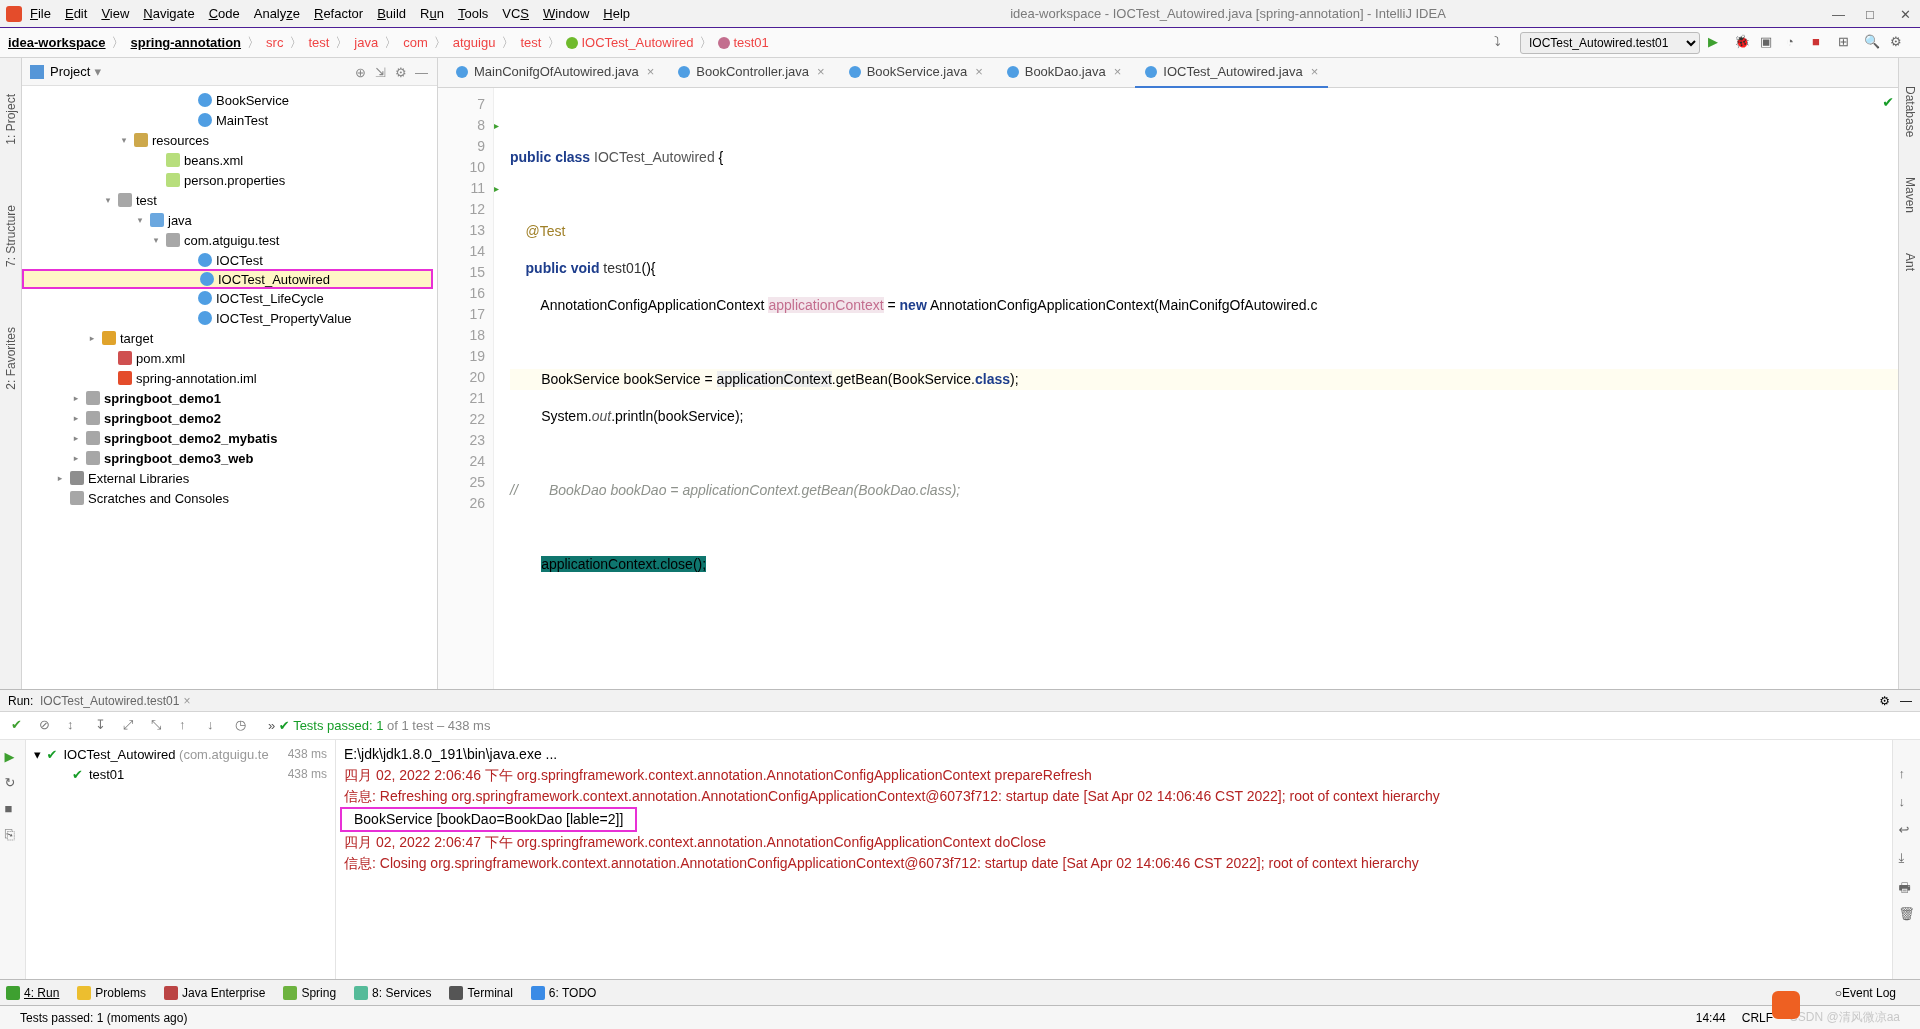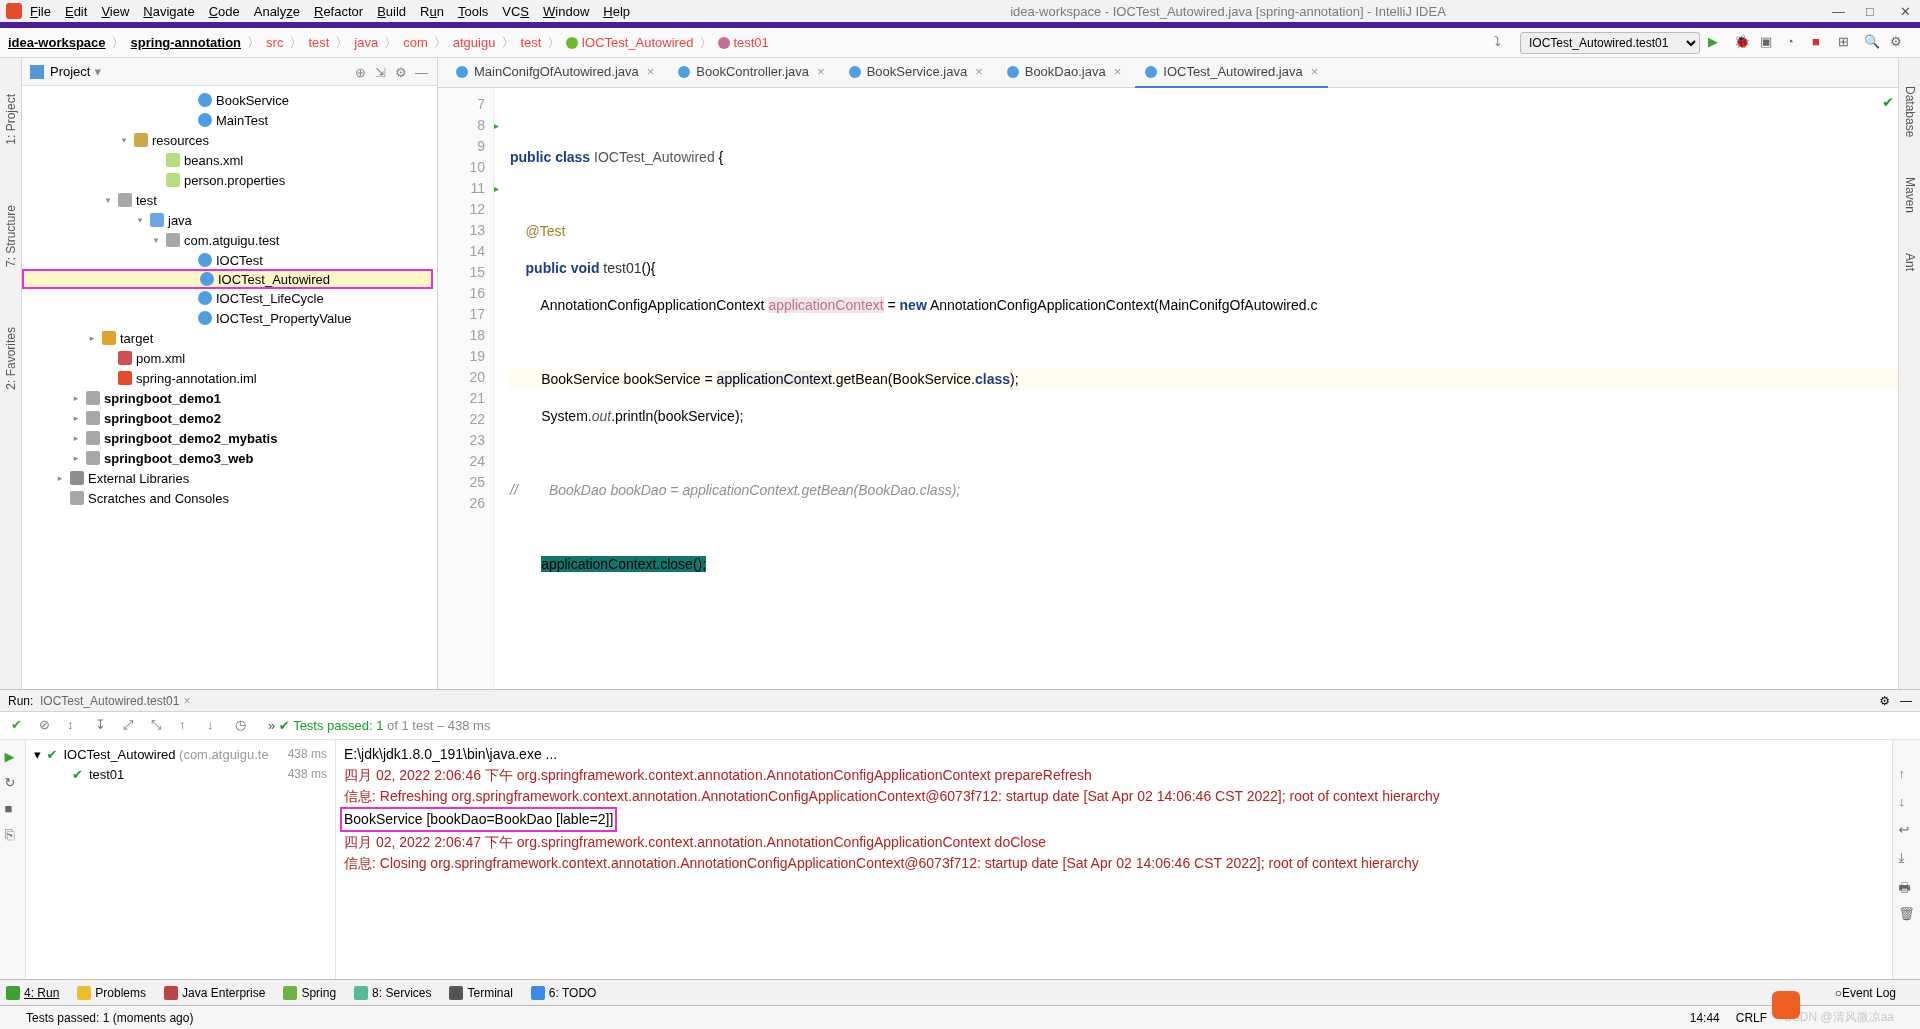--- a/index.html
+++ b/index.html
@@ -1,17 +1,17 @@
 <!DOCTYPE html>
 <html><head>
 <meta charset="utf-8">
 <style>
 * { margin: 0; padding: 0; box-sizing: border-box; font-family: "Segoe UI", Arial, sans-serif; }
 body { width: 1920px; height: 1029px; overflow: hidden; background: #fff; font-size: 13px; color: #000; display: flex; flex-direction: column; }
-.menubar { display: flex; align-items: center; height: 28px; background: #f2f2f2; border-bottom: 6px solid #4c1d95; padding: 0 6px; }
+.menubar { display: flex; align-items: center; height: 28px; background: #f2f2f2; border-bottom: 1px solid #4c1d95; padding: 0 6px; }
 .menubar .appicon { width: 16px; height: 16px; background: #e44c2b; border-radius: 3px; margin-right: 8px; }
 .menubar .menu { margin-right: 14px; cursor: pointer; }
 .menubar .menu u { text-decoration: underline; }
 .menubar .title { flex: 1; text-align: center; color: #7a7a7a; font-size: 13px; }
 .menubar .winbtn { width: 14px; height: 14px; margin-left: 20px; color: #555; cursor: pointer; }
 .navbar { display: flex; align-items: center; height: 30px; background: #fafafa; border-bottom: 1px solid #d4d4d4; padding: 0 8px; }
 .navbar .crumb { font-weight: bold; text-decoration: underline; }
 .navbar .sep { color: #999; margin: 0 6px; }
 .navbar .crumb2 { color: #ef4444; }
 .navbar .crumbicon { display: inline-block; width: 12px; height: 12px; background: #6fba2c; border-radius: 50%; margin-right: 3px; vertical-align: middle; }
@@ -76,24 +76,24 @@
 .run-left { width: 26px; background: #f7f7f7; border-right: 1px solid #e4e4e4; display: flex; flex-direction: column; align-items: center; padding-top: 4px; }
 .run-left .vbtn { width: 16px; height: 16px; margin: 5px 0; color: #666; cursor: pointer; }
 .run-left .play { color: #3ea030; }
 .run-tree { width: 310px; border-right: 1px solid #e4e4e4; overflow: auto; font-size: 13px; padding-top: 4px; }
 .run-tree .row { display: flex; align-items: center; height: 20px; }
 .run-tree .row .ok { color: #179d28; margin: 0 6px; }
 .run-tree .row .timecol { margin-left: auto; color: #999; padding-right: 8px; font-size: 12px; }
 .console { flex: 1; overflow: auto; font-family: Consolas, monospace; font-size: 14px; padding: 4px 8px; position: relative; }
 .console .cl { line-height: 21px; white-space: pre-wrap; }
 .console .red { color: #b42222; }
-.console .boxed { display: inline-block; border: 2px solid #e830d6; padding: 0 2px; margin-left: -4px; text-align: center; }
+.console .boxed { display: inline-block; border: 2px solid #e830d6; padding: 0 12px; margin-left: -4px; text-align: center; }
 .run-right { width: 28px; background: #f7f7f7; border-left: 1px solid #e4e4e4; display: flex; flex-direction: column; align-items: center; padding-top: 20px; }
 .run-right .vbtn { width: 16px; height: 16px; margin: 6px 0; color: #666; }
-.statusbar-bottom { height: 24px; border-top: 1px solid #bbb; display: flex; align-items: center; padding: 0 26px; background: #f6f6f6; font-size: 12px; }
+.statusbar-bottom { height: 24px; border-top: 1px solid #bbb; display: flex; align-items: center; padding: 0 20px; background: #f6f6f6; font-size: 12px; }
 .toolbar-bottom { height: 26px; border-top: 1px solid #bbb; display: flex; align-items: center; background: #f2f2f2; padding: 0 6px; font-size: 12px; }
 .toolbar-bottom .btn { display: flex; align-items: center; margin-right: 18px; cursor: pointer; }
 .toolbar-bottom .btn .i { width: 14px; height: 14px; margin-right: 4px; border-radius: 2px; }
 .toolbar-bottom .spacer { flex: 1; }
 .right-sidetabs { width: 22px; background: #f2f2f2; border-left: 1px solid #d4d4d4; display: flex; flex-direction: column; align-items: center; padding-top: 8px; }
 .right-sidetabs .vtab { writing-mode: vertical-rl; margin: 20px 0; font-size: 12px; color: #555; cursor: pointer; }
 .greencheck { position: absolute; top: 6px; right: 4px; color: #179d28; font-size: 14px; }
 .sogou { position: absolute; right: 120px; bottom: 10px; width: 28px; height: 28px; background: #ee6022; border-radius: 6px; }
 </style>
 </head>

